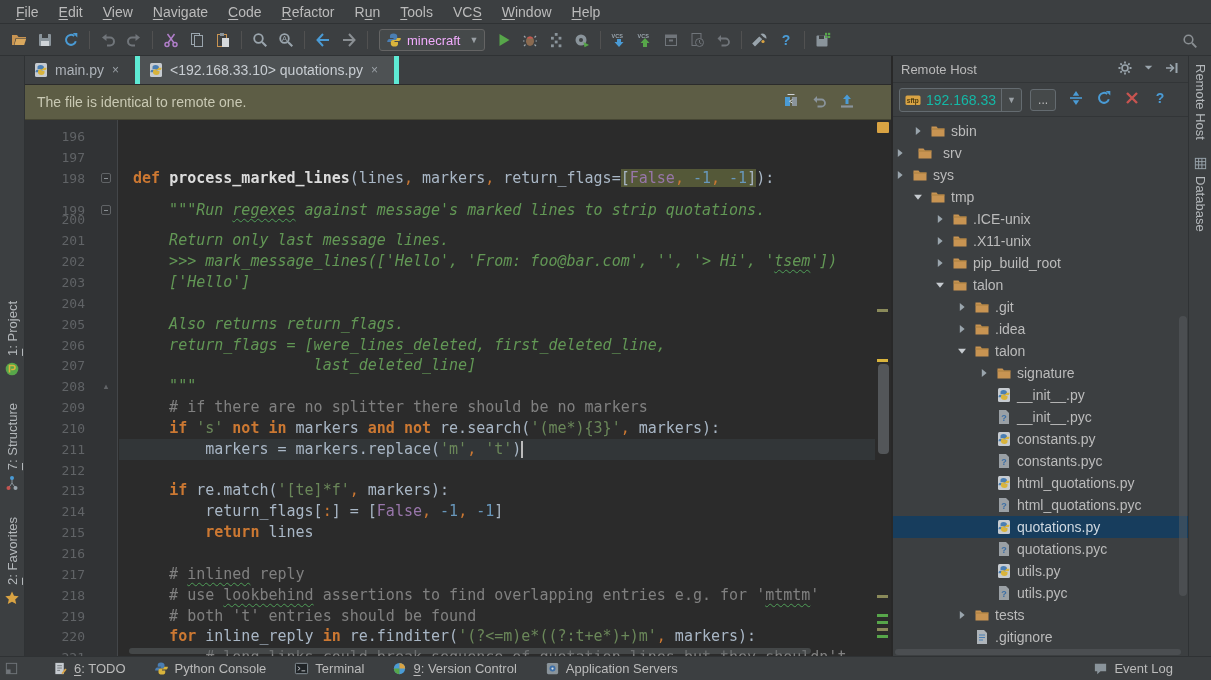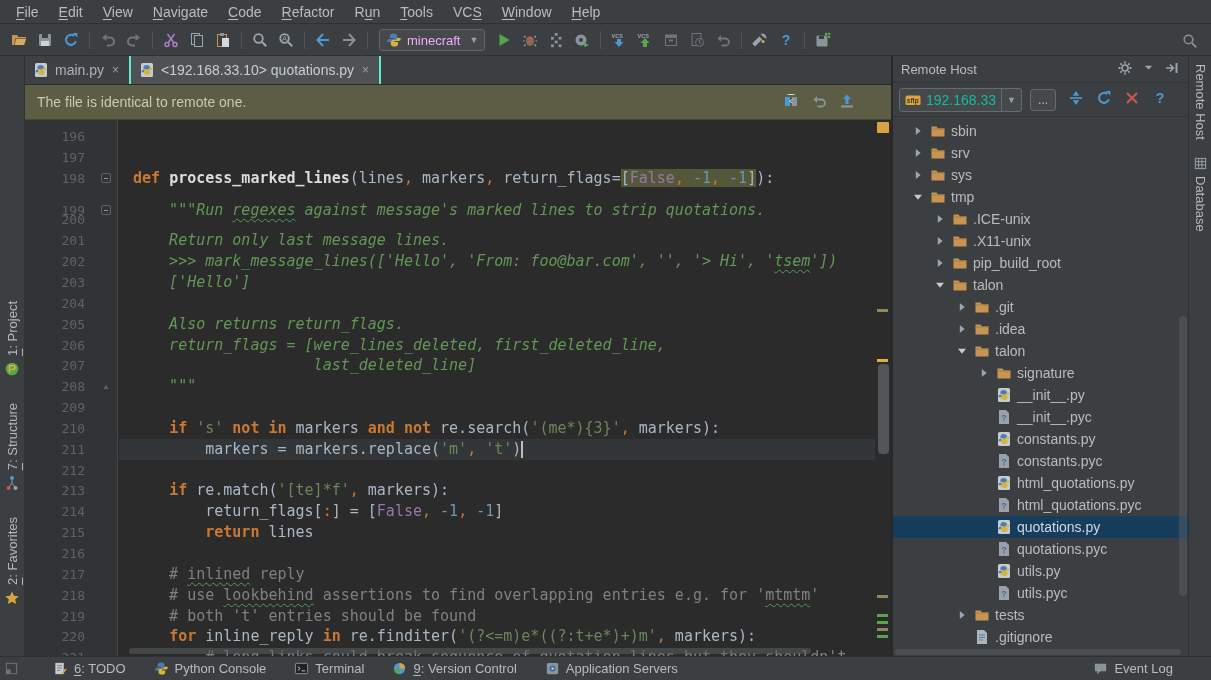--- a/index.html
+++ b/index.html
@@ -41,22 +41,22 @@
   .strip-label { color:#b4b8bb; font-size:13px; white-space:nowrap; }
   #left-strip .strip-label { writing-mode:vertical-rl; transform:rotate(180deg); }
   #right-strip .strip-label { writing-mode:vertical-rl; }
   #left-strip { display:flex; flex-direction:column; align-items:center; padding-top:245px; gap:26px;}
   #right-strip { display:flex; flex-direction:column; align-items:center; padding-top:8px; gap:16px;}
 
   
   #center { position:absolute; left:25px; top:56px; width:866px; bottom:24px; background:#2b2b2b; }
   #tabbar { position:absolute; left:0; top:0; right:0; height:28px; background:#3c3f41;
     display:flex; align-items:flex-end; }
-  .tab { height:28px; display:flex; align-items:center; gap:6px; padding:0 10px 0 8px;
-    background:#3e4143; border-right:2px solid #5eead4; font-size:14px; color:#adb2b8; }
+  .tab { height:28px; display:flex; align-items:center; gap:6px; padding:0 16px 0 8px;
+    background:#3e4143; border-right:5px solid #5eead4; font-size:14px; color:#adb2b8; }
   .tab.active { background:#4e5254; color:#c8cdd2; }
   .tab .close-x { color:#9aa0a6; font-size:12px; margin-left:2px; }
 
   #notifybar { position:absolute; left:0; top:29px; right:0; height:35px; background:#5d5d45;
     border-bottom:1px solid #464633; display:flex; align-items:center; padding:0 12px;
     color:#c9c9b4; font-size:14px; }
   #notify-actions { margin-left:auto; display:flex; gap:12px; margin-right:24px; }
 
   #editor { position:absolute; left:0; top:64px; right:0; bottom:0; overflow:hidden; background:#2b2b2b; }
   #gutter { position:absolute; left:0; top:0; width:93px; bottom:0; background:#313335; border-right:1px solid #434649; }
@@ -512,20 +512,21 @@
           <span class="lnum">207</span>
           <span class="lcode"><span class="tk-doc">                    last_deleted_line]</span></span>
         </div>
         <div class="eline" style="top: 256.2px;">
           <span class="lnum">208</span>
           <span class="fold endf">▴</span>
           <span class="lcode"><span class="tk-doc">    """</span></span>
         </div>
         <div class="eline" style="top: 277.05px;">
           <span class="lnum">209</span>
+          <span class="lcode"><span class="tk-com">    # if there are no splitter there should be no markers</span></span>
         </div>
         <div class="eline" style="top: 297.9px;">
           <span class="lnum">210</span>
           <span class="lcode"><span class="tk-t">    </span><span class="tk-kw">if </span><span class="tk-str">'s'</span><span class="tk-kw"> not in</span><span class="tk-t"> markers </span><span class="tk-kw">and not</span><span class="tk-t"> re.search(</span><span class="tk-str">'(me*){3}'</span><span class="tk-op">,</span><span class="tk-t"> markers):</span></span>
         </div>
         <div class="eline cur" style="top: 318.75px;">
           <div class="curbg"></div>
           <span class="lnum">211</span>
           <span class="lcode"><span class="tk-t">        markers = markers.replace</span><span class="tk-mp">(</span><span class="tk-str">'m'</span><span class="tk-op">,</span><span class="tk-t"> </span><span class="tk-str">'t'</span><span class="tk-mp">)</span><span class="caret"></span></span>
         </div>
@@ -659,35 +660,35 @@
           </svg>
         </span>
         <span class="icn">
           <svg viewBox="0 0 16 16">
             <path fill="#c89452" d="M1.5 13.5v-10h5L8 5.5h6.5v8z"></path>
             <path fill="#a97f3e" d="M1.5 5.5h13v1h-13z"></path>
           </svg>
         </span>
         <span>sbin</span>
       </div>
-      <div class="trow" style="padding-left: 18px;">
+      <div class="trow" style=" gap: 10px;">
         <span class="tarrow">
           <svg viewBox="0 0 16 16">
             <path d="M5.5 3.5L11 8l-5.5 4.5z" fill="#9aa5ad"></path>
           </svg>
         </span>
         <span class="icn">
           <svg viewBox="0 0 16 16">
             <path fill="#c89452" d="M1.5 13.5v-10h5L8 5.5h6.5v8z"></path>
             <path fill="#a97f3e" d="M1.5 5.5h13v1h-13z"></path>
           </svg>
         </span>
         <span>srv</span>
       </div>
-      <div class="trow" style="padding-left: 18px;">
+      <div class="trow" style="">
         <span class="tarrow">
           <svg viewBox="0 0 16 16">
             <path d="M5.5 3.5L11 8l-5.5 4.5z" fill="#9aa5ad"></path>
           </svg>
         </span>
         <span class="icn">
           <svg viewBox="0 0 16 16">
             <path fill="#c89452" d="M1.5 13.5v-10h5L8 5.5h6.5v8z"></path>
             <path fill="#a97f3e" d="M1.5 5.5h13v1h-13z"></path>
           </svg>

